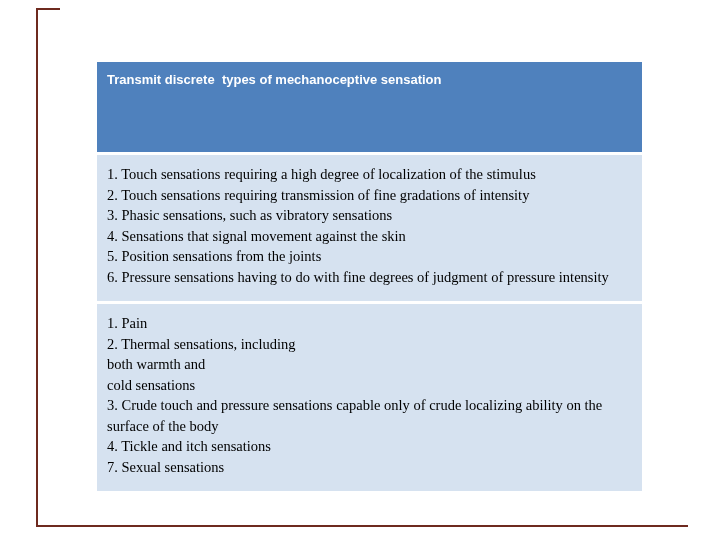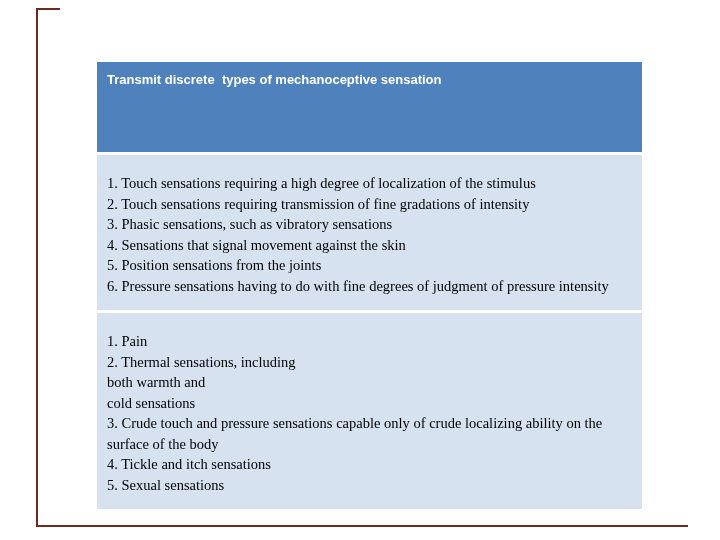--- a/index.html
+++ b/index.html
@@ -53,21 +53,21 @@
     line-height: 19px;
     padding: 8px 10px;
     white-space: pre-wrap;
   }
   .cmp-table .bcell {
     background: var(--body-bg, #d6e2f0);
     color: var(--body-text, #000000);
     font-family: "Liberation Serif", serif;
     font-size: 14.5px;
     line-height: 20.5px;
-    padding: 18px 10px 14px 10px;
+    padding: 9px 10px 14px 10px;
     white-space: pre-wrap;
   }
 </style>
 </head>
 <body>
 
 <div class="slide">
 
   <div class="frame-top-tick"></div>
   <div class="frame-left"></div>
@@ -80,16 +80,16 @@
 3. Phasic sensations, such as vibratory sensations
 4. Sensations that signal movement against the skin
 5. Position sensations from the joints
 6. Pressure sensations having to do with fine degrees of judgment of pressure intensity</div>
     <div class="bcell">1. Pain
 2. Thermal sensations, including
 both warmth and
 cold sensations
 3. Crude touch and pressure sensations capable only of crude localizing ability on the surface of the body
 4. Tickle and itch sensations
-5. Sexual sensations</div>
+7. Sexual sensations</div>
   </div>
 
 </div>
 
 </body></html>

